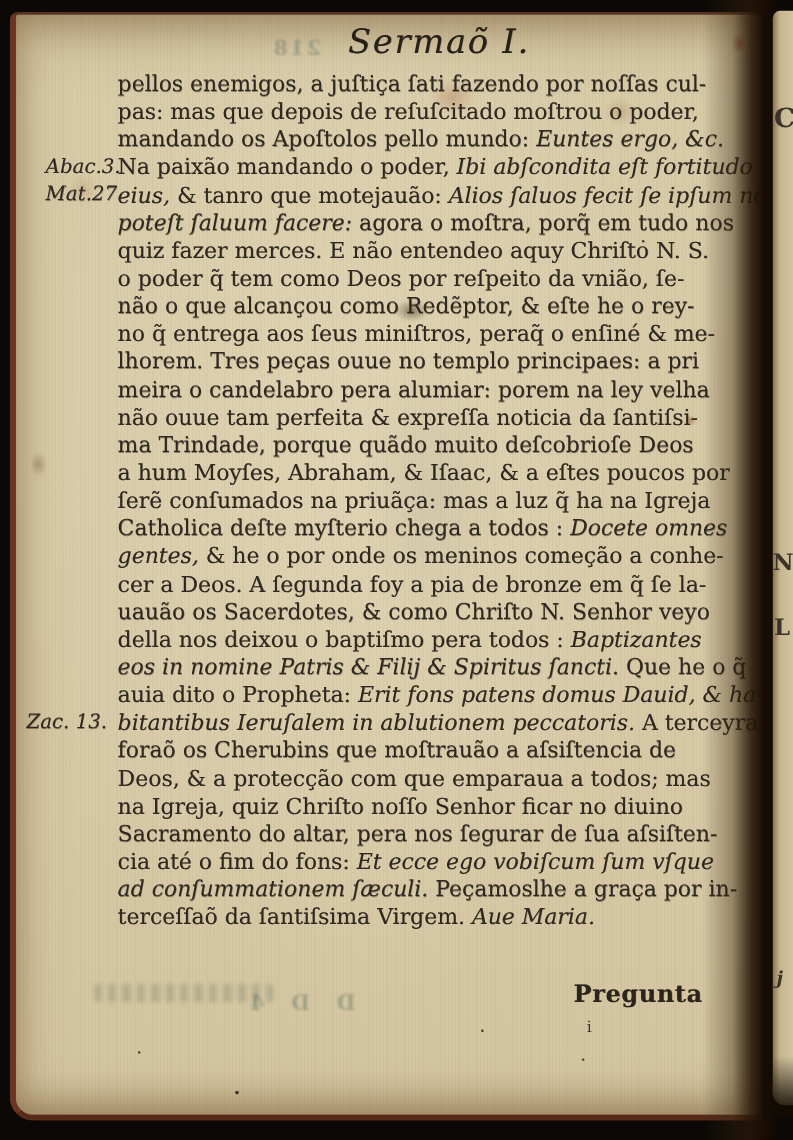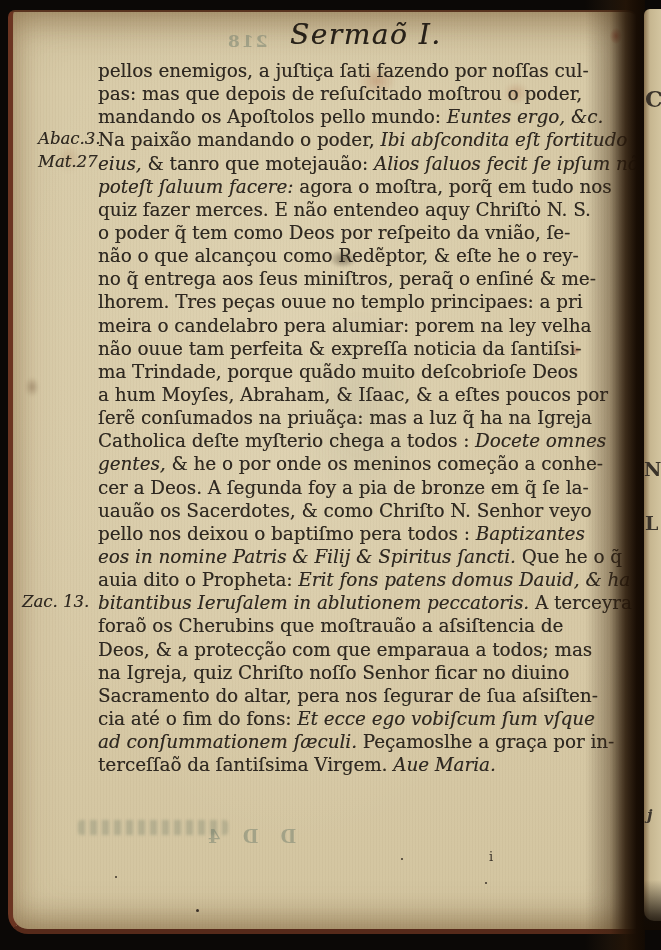--- a/index.html
+++ b/index.html
@@ -167,33 +167,34 @@
       <div class="tl"><span>lhorem. Tres peças ouue no templo principaes: a pri</span></div>
       <div class="tl"><span>meira o candelabro pera alumiar: porem na ley velha</span></div>
       <div class="tl"><span>não ouue tam perfeita &amp; expreſſa noticia da ſantiſsi-</span></div>
       <div class="tl"><span>ma Trindade, porque quãdo muito deſcobrioſe Deos</span></div>
       <div class="tl"><span>a hum Moyſes, Abraham, &amp; Iſaac, &amp; a eſtes poucos por</span></div>
       <div class="tl"><span>ſerẽ conſumados na priuãça: mas a luz q̃ ha na Igreja</span></div>
       <div class="tl"><span>Catholica deſte myſterio chega a todos : </span><span class="it">Docete omnes</span></div>
       <div class="tl"><span class="it">gentes,</span><span> &amp; he o por onde os meninos começão a conhe-</span></div>
       <div class="tl"><span>cer a Deos. A ſegunda foy a pia de bronze em q̃ ſe la-</span></div>
       <div class="tl"><span>uauão os Sacerdotes, &amp; como Chriſto N. Senhor veyo</span></div>
-      <div class="tl"><span>pello nos deixou o baptiſmo pera todos : </span><span class="it">Baptizantes</span></div>
+      <div class="tl"><span>della nos deixou o baptiſmo pera todos : </span><span class="it">Baptizantes</span></div>
       <div class="tl"><span class="it">eos in nomine Patris &amp; Filij &amp; Spiritus ſancti. </span><span>Que he o q̃</span></div>
       <div class="tl"><span>auia dito o Propheta: </span><span class="it">Erit fons patens domus Dauid, &amp; ha</span></div>
       <div class="tl"><span class="it">bitantibus Ieruſalem in ablutionem peccatoris. </span><span>A terceyra</span></div>
       <div class="tl"><span>foraõ os Cherubins que moſtrauão a aſsiſtencia de</span></div>
       <div class="tl"><span>Deos, &amp; a protecção com que emparaua a todos; mas</span></div>
       <div class="tl"><span>na Igreja, quiz Chriſto noſſo Senhor ficar no diuino</span></div>
       <div class="tl"><span>Sacramento do altar, pera nos ſegurar de ſua aſsiſten-</span></div>
       <div class="tl"><span>cia até o fim do fons: </span><span class="it">Et ecce ego vobiſcum ſum vſque</span></div>
       <div class="tl"><span class="it">ad conſummationem ſæculi. </span><span>Peçamoslhe a graça por in-</span></div>
       <div class="tl"><span>terceſſaõ da ſantiſsima Virgem. </span><span class="it">Aue Maria.</span></div>
     </div>
 
+  <div class="catchword">Pregunta</div>
   <div class="sig-mark">i</div>
 
   <div class="gutter"></div>
   <div class="sliver"></div>
   <span class="edge-glyph eg0">C</span>
   <span class="edge-glyph eg1">N</span>
   <span class="edge-glyph eg2">L</span>
   <span class="edge-glyph eg3">j</span>
   <div class="sliver-bottom"></div>
 

